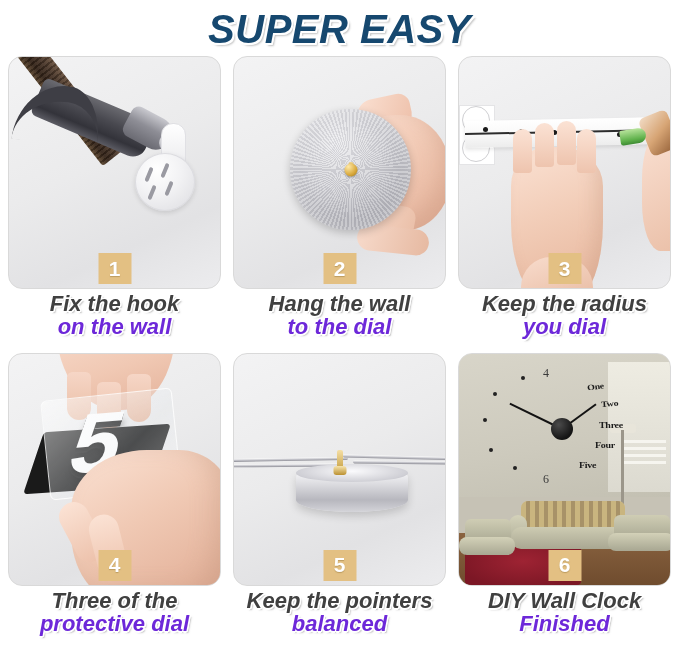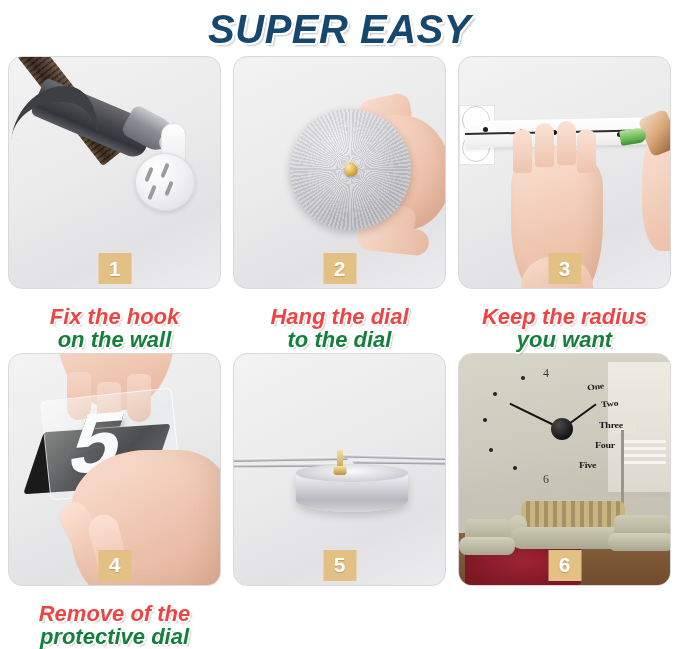--- a/index.html
+++ b/index.html
@@ -105,22 +105,22 @@
       -1.3px -1.3px 0 #ffffff,
        1.3px -1.3px 0 #ffffff,
       -1.3px  1.3px 0 #ffffff,
        1.3px  1.3px 0 #ffffff,
        0 -1.5px 0 #ffffff,
        0  1.5px 0 #ffffff,
       -1.5px 0 0 #ffffff,
        1.5px 0 0 #ffffff,
        2px 2px 1.6px rgba(130,130,130,.5);
   }
-  .cap-navy{color:#ef4444;margin-top:13px;}
-  .cap-crim{color:#15803d;}
+  .cap-navy{color:#404040;}
+  .cap-crim{color:#6d28d9;}
 
   
   .hammer-handle{
     position:absolute;
     left:-46px;top:88px;
     width:150px;height:26px;
     background:linear-gradient(180deg,#6b5340 0%,#4a372a 35%,#332318 70%,#5c462f 100%);
     transform:rotate(52deg);
     transform-origin:100% 50%;
     border-radius:3px;
@@ -564,21 +564,21 @@
         <div class="f-bot"></div>
         <div class="f-bot2"></div>
         <div class="dial">
           <div class="dial-stem"></div>
           <div class="dial-hub"></div>
         </div>
       </div>
       <div class="badge">2</div>
     </div>
     <div class="caption">
-      <span class="cap-line cap-navy">Hang the dial</span>
+      <span class="cap-line cap-navy">Hang the wall</span>
       <span class="cap-line cap-crim">to the dial</span>
     </div>
   </div>
 
   <div class="cell">
     <div class="card">
       <div class="scene">
         <div class="strip-anchor"></div>
         <div class="strip"></div>
         <div class="strip-line"></div>
@@ -595,21 +595,21 @@
         </div>
         <div class="hand3wrist"></div>
         <div class="hand3r"></div>
         <div class="pen-body"></div>
         <div class="pen-tip"></div>
       </div>
       <div class="badge">3</div>
     </div>
     <div class="caption">
       <span class="cap-line cap-navy">Keep the radius</span>
-      <span class="cap-line cap-crim">you want</span>
+      <span class="cap-line cap-crim">you dial</span>
     </div>
   </div>
 
   <div class="cell">
     <div class="card">
       <div class="scene">
         <div class="hand4top">
           <div class="fn" style="left:10px;"></div>
           <div class="fn" style="left:40px;bottom:-20px;"></div>
           <div class="fn" style="left:70px;bottom:-12px;"></div>
@@ -617,38 +617,42 @@
         <div class="num5-shadow"></div>
         <div class="num5">5</div>
         <div class="film"></div>
         <div class="hand4bot"></div>
         <div class="hand4finger" style="left:58px;top:146px;transform:rotate(-28deg);"></div>
         <div class="hand4finger" style="left:84px;top:160px;transform:rotate(-14deg);"></div>
       </div>
       <div class="badge">4</div>
     </div>
     <div class="caption">
-      <span class="cap-line cap-navy">Remove of the</span>
+      <span class="cap-line cap-navy">Three of the</span>
       <span class="cap-line cap-crim">protective dial</span>
     </div>
   </div>
 
   <div class="cell">
     <div class="card">
       <div class="scene">
         <div class="ptr ptr-l"></div>
         <div class="ptr ptr-l2"></div>
         <div class="ptr ptr-r"></div>
         <div class="ptr ptr-r2"></div>
         <div class="mech-body"></div>
         <div class="mech-top"></div>
         <div class="mech-stem"></div>
         <div class="mech-nut"></div>
       </div>
       <div class="badge">5</div>
+    </div>
+    <div class="caption">
+      <span class="cap-line cap-navy">Keep the pointers</span>
+      <span class="cap-line cap-crim">balanced</span>
     </div>
   </div>
 
   <div class="cell">
     <div class="card">
       <div class="scene room">
         <div class="room-wall"></div>
         <div class="room-window"></div>
         <div class="room-blind" style="top:86px;"></div>
         <div class="room-blind" style="top:93px;"></div>
@@ -687,15 +691,19 @@
           <div class="chair-back"></div>
           <div class="chair-seat"></div>
         </div>
         <div class="sofa-right">
           <div class="chair-back" style="width:56px;"></div>
           <div class="chair-seat" style="width:66px;"></div>
         </div>
       </div>
       <div class="badge">6</div>
     </div>
+    <div class="caption">
+      <span class="cap-line cap-navy">DIY Wall Clock</span>
+      <span class="cap-line cap-crim">Finished</span>
+    </div>
   </div>
 
 </div>
 
 </body></html>

